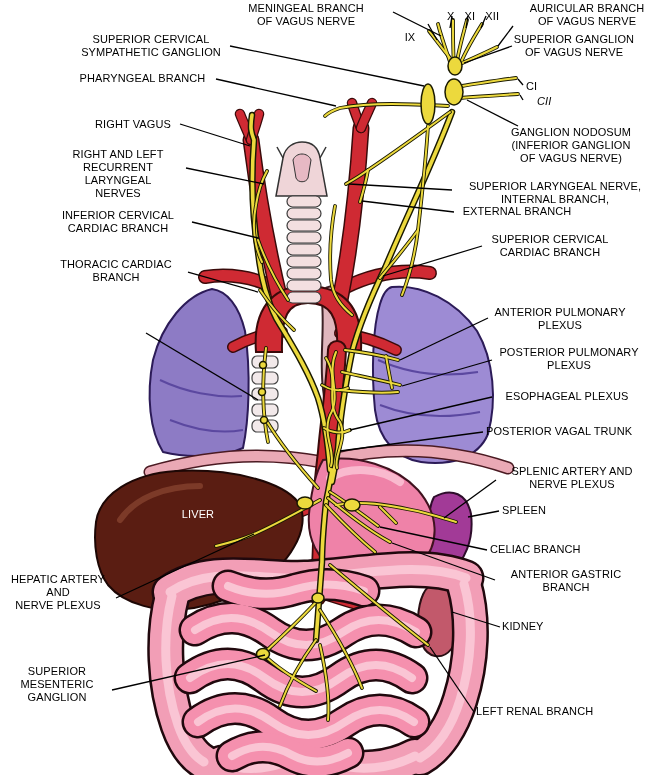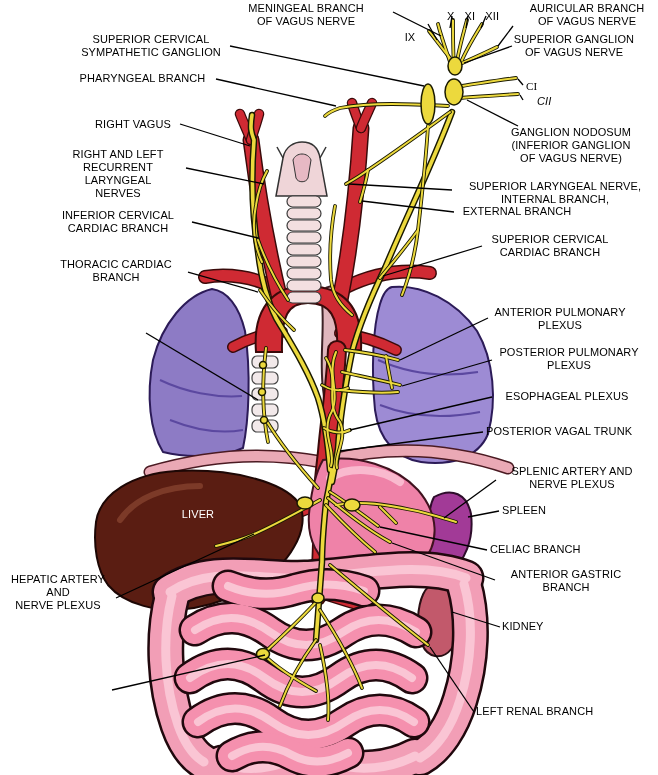--- a/index.html
+++ b/index.html
@@ -283,21 +283,21 @@
 OF VAGUS NERVE</div>
 <div class="lbl" style="left:398px;top:9px;width:24px;margin-top:22px;">IX</div>
 <div class="lbl wide" style="left:442px;top:10px;width:62px;text-align:center;">X XI XII</div>
 <div class="lbl" style="left:524px;top:2px;width:126px;">AURICULAR BRANCH
 OF VAGUS NERVE</div>
 <div class="lbl" style="left:72px;top:33px;width:158px;">SUPERIOR CERVICAL
 SYMPATHETIC GANGLION</div>
 <div class="lbl" style="left:510px;top:33px;width:128px;">SUPERIOR GANGLION
 OF VAGUS NERVE</div>
 <div class="lbl" style="left:70px;top:72px;width:145px;">PHARYNGEAL BRANCH</div>
-<div class="lbl left" style="left:526px;top:80px;width:30px;font-family:Liberation Serif, serif;">CI</div>
+<div class="lbl left" style="left:526px;top:80px;width:30px;">CI</div>
 <div class="lbl left" style="left:537px;top:95px;width:34px;font-style:italic;">CII</div>
 <div class="lbl" style="left:88px;top:118px;width:90px;">RIGHT VAGUS</div>
 <div class="lbl" style="left:490px;top:126px;width:162px;">GANGLION NODOSUM
 (INFERIOR GANGLION
 OF VAGUS NERVE)</div>
 <div class="lbl" style="left:52px;top:148px;width:132px;">RIGHT AND LEFT
 RECURRENT LARYNGEAL
 NERVES</div>
 <div class="lbl" style="left:452px;top:180px;width:206px;text-align:center;">SUPERIOR LARYNGEAL NERVE,
 INTERNAL BRANCH,</div>
@@ -318,15 +318,18 @@
 NERVE PLEXUS</div>
 <div class="lbl white" style="left:166px;top:508px;width:64px;">LIVER</div>
 <div class="lbl left" style="left:502px;top:504px;width:60px;">SPLEEN</div>
 <div class="lbl left" style="left:490px;top:543px;width:110px;">CELIAC BRANCH</div>
 <div class="lbl" style="left:498px;top:568px;width:136px;">ANTERIOR GASTRIC
 BRANCH</div>
 <div class="lbl" style="left:0px;top:573px;width:116px;">HEPATIC ARTERY
 AND
 NERVE PLEXUS</div>
 <div class="lbl left" style="left:502px;top:620px;width:60px;">KIDNEY</div>
+<div class="lbl" style="left:2px;top:665px;width:110px;">SUPERIOR
+MESENTERIC
+GANGLION</div>
 <div class="lbl left" style="left:476px;top:705px;width:152px;">LEFT RENAL BRANCH</div>
 
 </div>
 
 </body></html>

